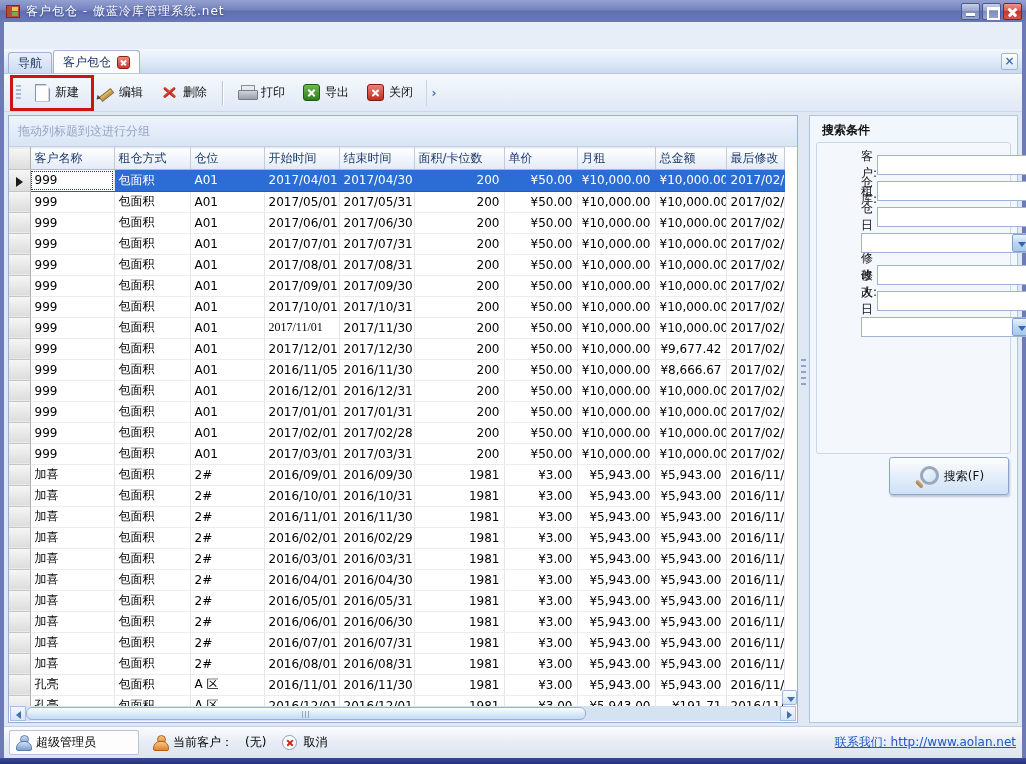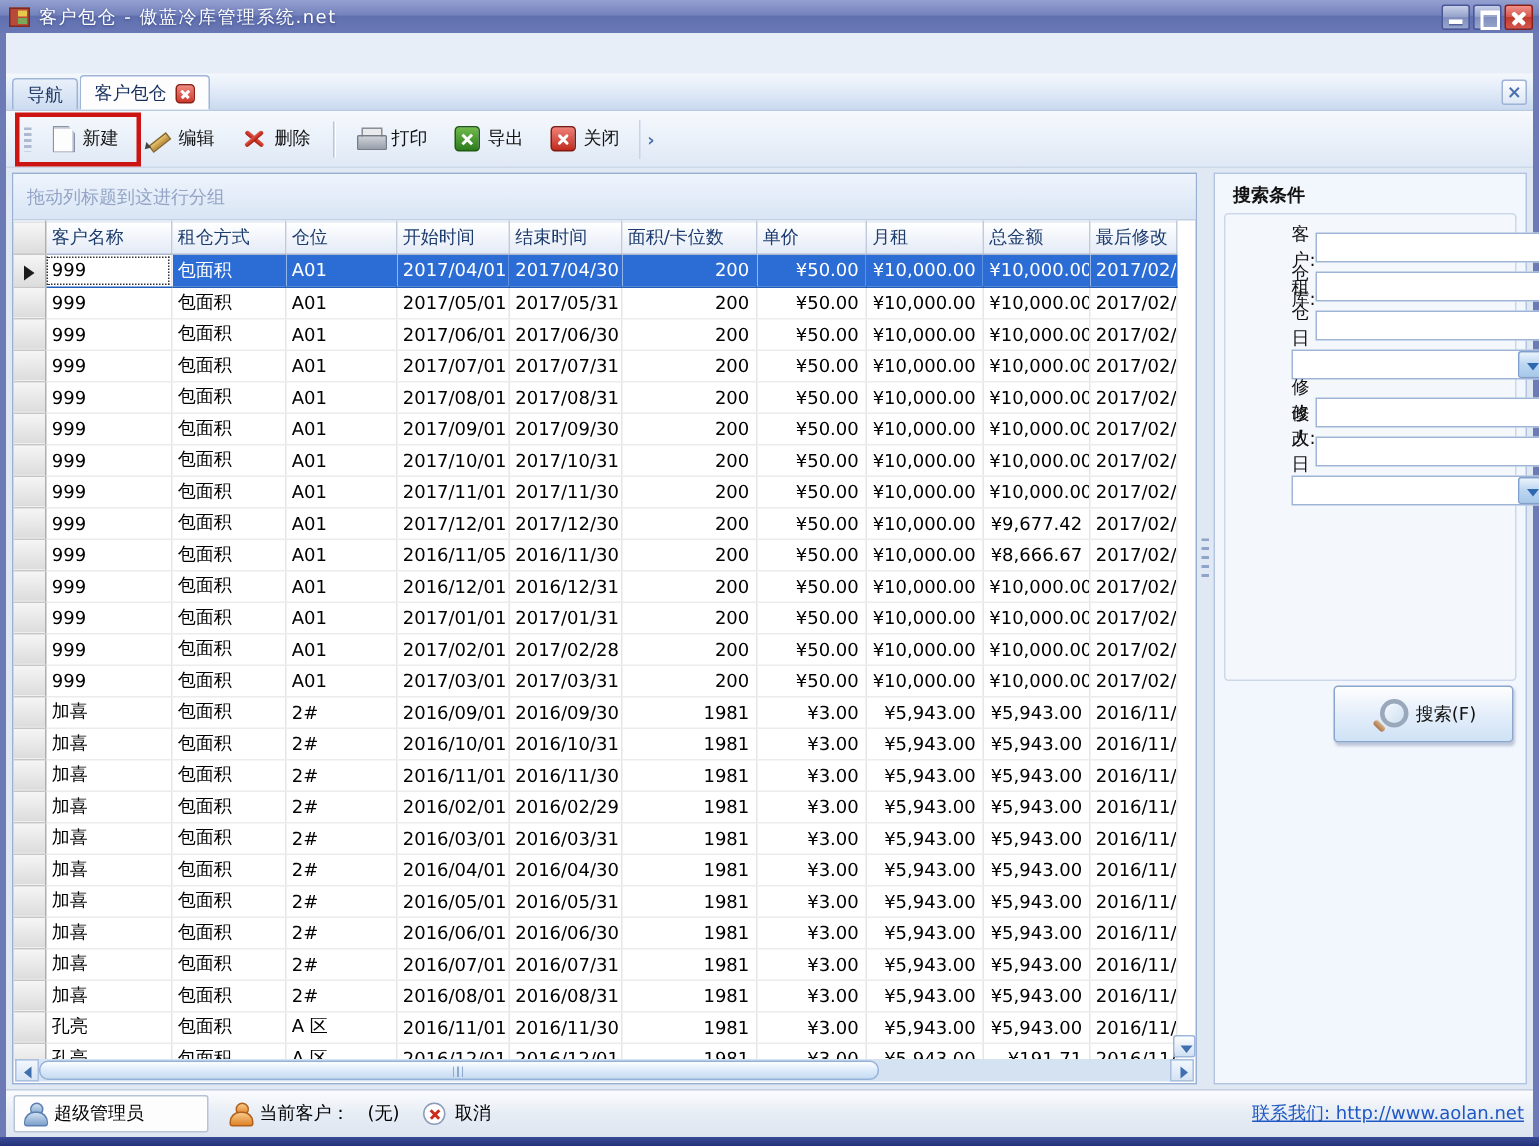--- a/index.html
+++ b/index.html
@@ -344,21 +344,21 @@
                   <td class="num" style="width: 73px;">¥50.00</td>
                   <td class="num" style="width: 78px;">¥10,000.00</td>
                   <td class="num" style="width: 71px;">¥10,000.00</td>
                   <td style="width: 58px;">2017/02/</td>
                 </tr>
                 <tr>
                   <td class="ind"></td>
                   <td style="width: 84px;">999</td>
                   <td style="width: 76px;">包面积</td>
                   <td style="width: 74px;">A01</td>
-                  <td style="width: 75px;">2017/11/01</td>
+                  <td style="width: 75px; font-family: Liberation Serif, serif;">2017/11/01</td>
                   <td style="width: 75px;">2017/11/30</td>
                   <td class="num" style="width: 90px;">200</td>
                   <td class="num" style="width: 73px;">¥50.00</td>
                   <td class="num" style="width: 78px;">¥10,000.00</td>
                   <td class="num" style="width: 71px;">¥10,000.00</td>
                   <td style="width: 58px;">2017/02/</td>
                 </tr>
                 <tr>
                   <td class="ind"></td>
                   <td style="width: 84px;">999</td>

